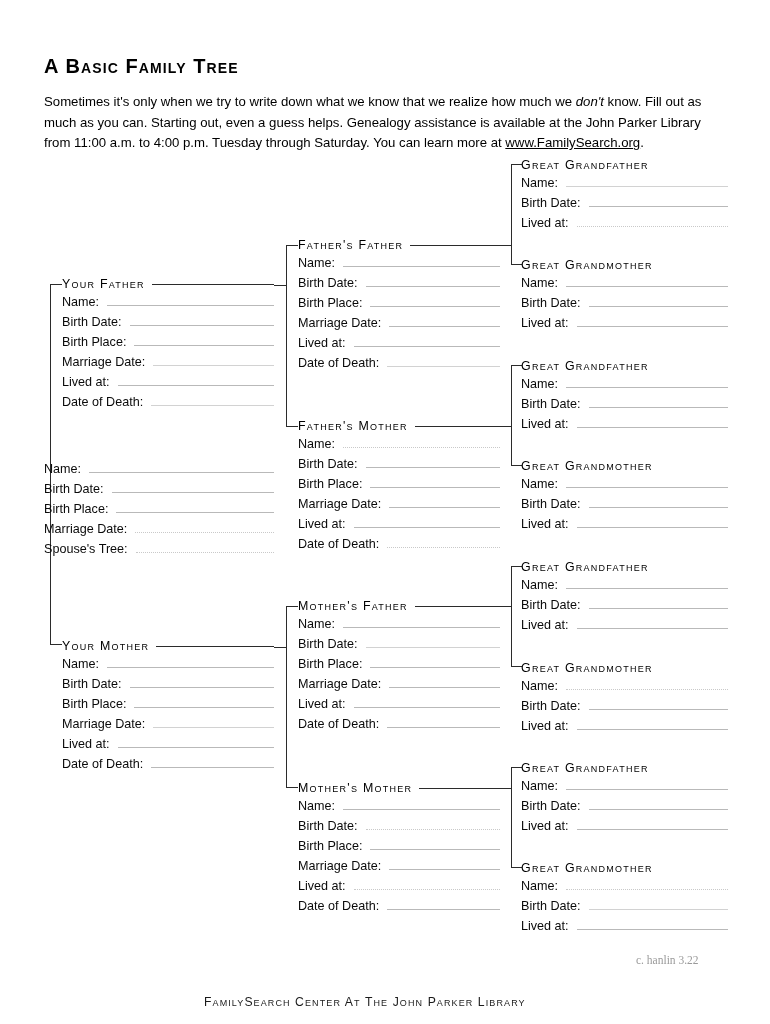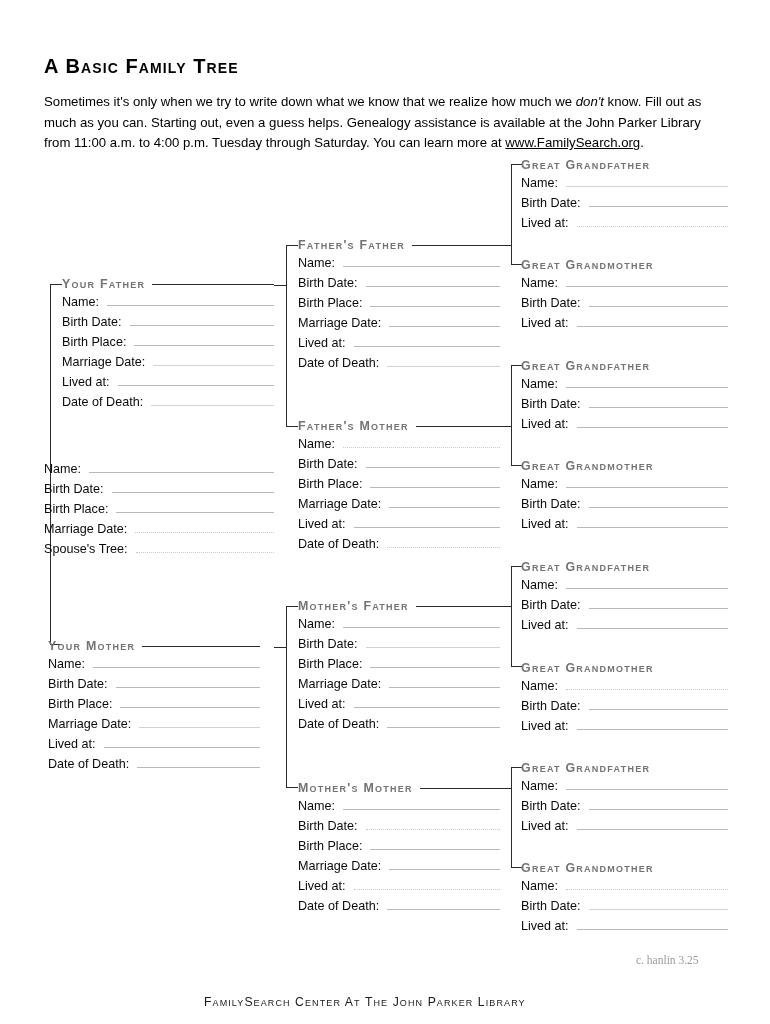--- a/index.html
+++ b/index.html
@@ -47,25 +47,25 @@
   .block { position: absolute; }
 
   .block-head {
     display: flex;
     align-items: center;
     height: 14px;
     white-space: nowrap;
   }
   .block-head .htext {
     font-size: 12.4px;
-    font-weight: bold;
+    font-weight: normal;
     letter-spacing: 1.25px;
     font-variant: small-caps;
     text-transform: capitalize;
-    color: #737373;
+    color: #000000;
     padding-right: 7px;
   }
   .block-head .hrule {
     flex: 1 1 auto;
     height: 0;
     border-top: 1.4px solid #2b2b2b;
   }
 
   .fields { margin-top: 4px; }
 
@@ -201,21 +201,21 @@
           <span class="flabel">Marriage Date:</span>
           <span class="fline dotted"></span>
         </div>
       <div class="field">
           <span class="flabel">Spouse's Tree:</span>
           <span class="fline dotted"></span>
         </div>
     </div>
   </div>
 
-  <div class="block" style="left:48px; top:639px; width:212px;">
+  <div class="block" style="left:62px; top:639px; width:212px;">
     <div class="block-head">
       <span class="htext">Your Mother</span>
       <span class="hrule"></span>
     </div>
     <div class="fields">
       <div class="field">
           <span class="flabel">Name:</span>
           <span class="fline"></span>
         </div>
       <div class="field">
@@ -535,15 +535,15 @@
           <span class="fline faint"></span>
         </div>
       <div class="field">
           <span class="flabel">Lived at:</span>
           <span class="fline"></span>
         </div>
     </div>
   </div>
 
   <div class="footer-main">FamilySearch Center at the John Parker Library</div>
-  <div class="footer-credit">c. hanlin 3.25</div>
+  <div class="footer-credit">c. hanlin 3.22</div>
 
 </div>
 
 </body></html>

